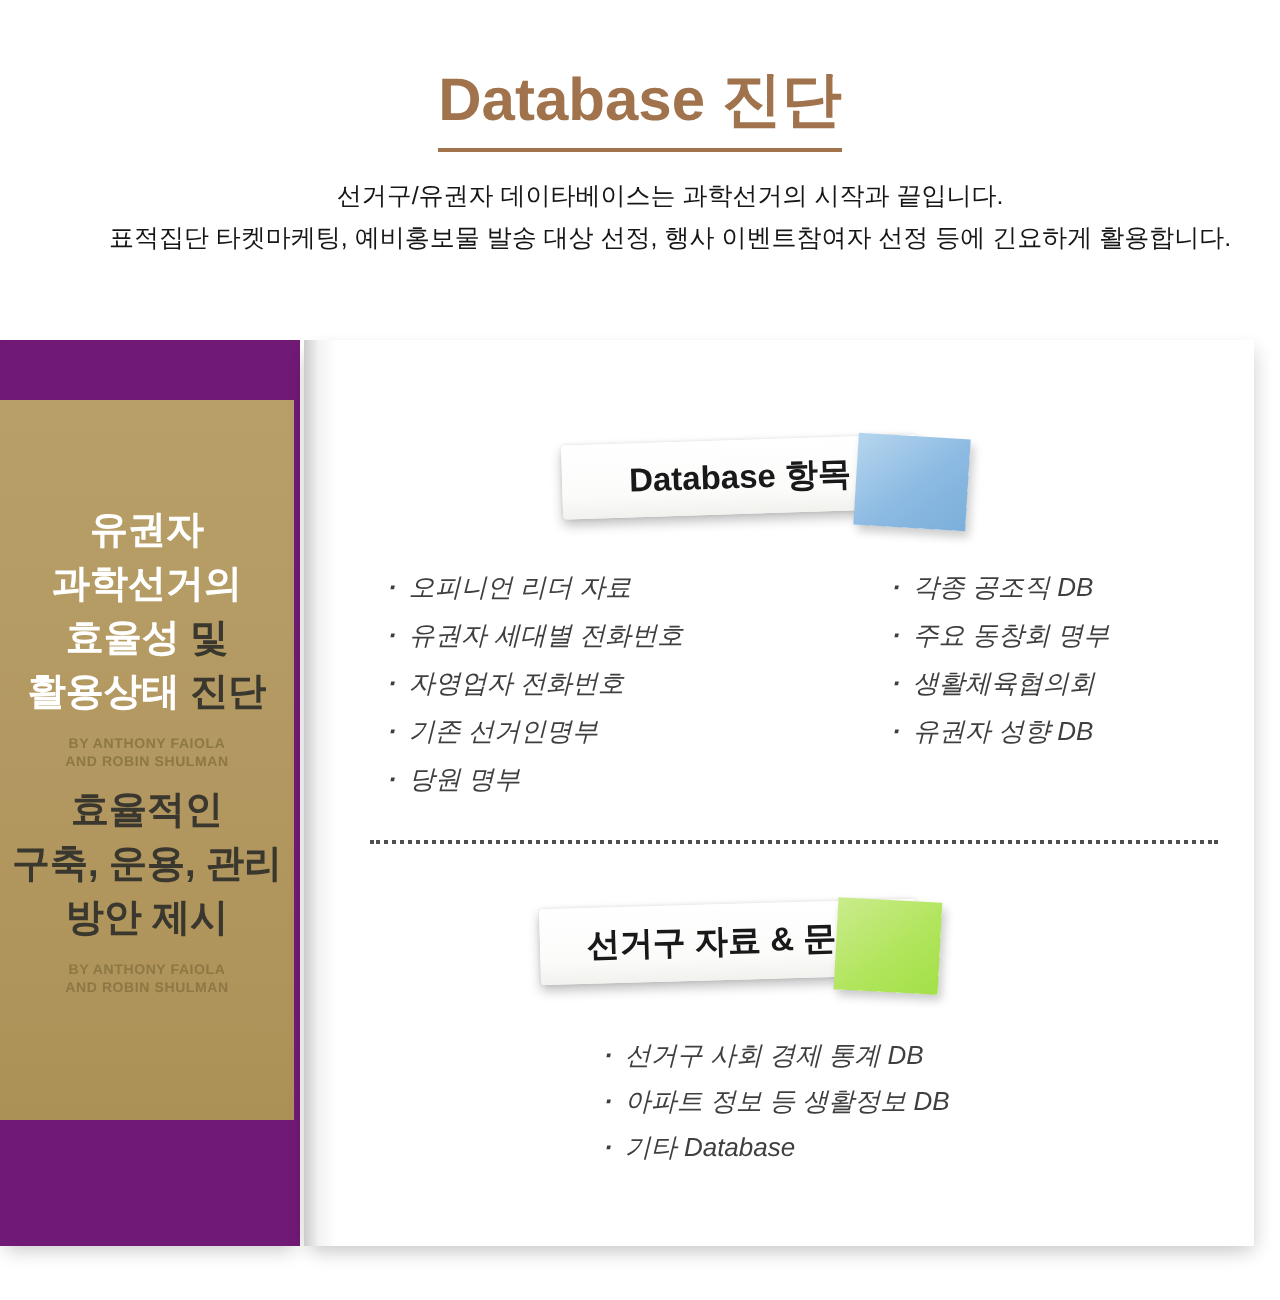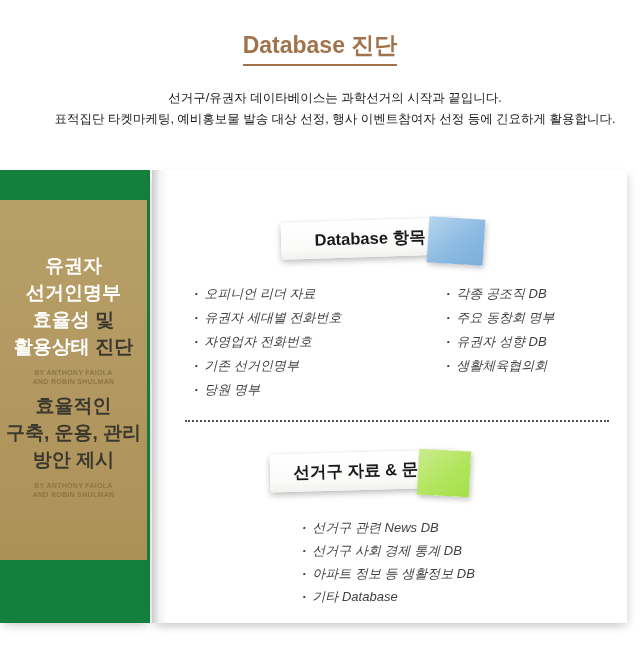--- a/index.html
+++ b/index.html
@@ -7,33 +7,33 @@
   .canvas {
     position:relative; width:640px; height:650px; overflow:hidden;
     background:#ffffff;
     font-family:"Liberation Sans", sans-serif;
   }
 
   
   .title-wrap { position:absolute; top:30px; left:0; width:640px; text-align:center; }
   .page-title {
     display:inline-block;
-    font-size:23px; font-weight:bold; color:#a0734c;
+    font-size:30px; font-weight:bold; color:#a0734c;
     border-bottom:2px solid #a0734c; padding-bottom:3px;
     letter-spacing:0px;
   }
   .desc { position:absolute; top:88px; left:15px; width:640px; text-align:center;
           font-size:12.5px; line-height:21px; color:#161616; }
 
   
   .book { position:absolute; top:170px; left:0; width:640px; height:453px; }
 
   .left-page {
     position:absolute; left:0; top:0; width:150px; height:453px;
-    background:#15803d;
+    background:#701a75;
     box-shadow:0 5px 9px -3px rgba(0,0,0,0.22);
   }
   .tan-block {
     position:absolute; left:0; top:30px; width:147px; height:360px;
     background:linear-gradient(to bottom, #b89f68 0%, #b29760 55%, #ac9157 100%);
     text-align:center;
     padding-top:52px;
   }
   .tan-title { font-size:19px; font-weight:bold; line-height:27px; color:#ffffff; }
   .tan-dark  { color:#3a382e; }
@@ -106,21 +106,21 @@
     <div>표적집단 타켓마케팅, 예비홍보물 발송 대상 선정, 행사 이벤트참여자 선정 등에 긴요하게 활용합니다.</div>
   </div>
 
   <div class="book">
 
     <div class="left-page">
       <div class="tan-block">
 
         <div class="tan-title">
           <div>유권자</div>
-          <div>선거인명부</div>
+          <div>과학선거의</div>
           <div><span>효율성</span> <span class="tan-dark">및</span></div>
           <div><span>활용상태</span> <span class="tan-dark">진단</span></div>
         </div>
 
         <div class="byline">
           <div>BY ANTHONY FAIOLA</div>
           <div>AND ROBIN SHULMAN</div>
         </div>
 
         <div class="tan-title second">
@@ -149,33 +149,32 @@
         <li><span class="b">·</span><span>오피니언 리더 자료</span></li>
         <li><span class="b">·</span><span>유권자 세대별 전화번호</span></li>
         <li><span class="b">·</span><span>자영업자 전화번호</span></li>
         <li><span class="b">·</span><span>기존 선거인명부</span></li>
         <li><span class="b">·</span><span>당원 명부</span></li>
       </ul>
 
       <ul class="db-list col-right">
         <li><span class="b">·</span><span>각종 공조직 DB</span></li>
         <li><span class="b">·</span><span>주요 동창회 명부</span></li>
+        <li><span class="b">·</span><span>생활체육협의회</span></li>
         <li><span class="b">·</span><span>유권자 성향 DB</span></li>
-        <li><span class="b">·</span><span>생활체육협의회</span></li>
       </ul>
 
       <div class="dotted-divider"></div>
 
       <div class="tab-strip tab2">
         <span>선거구 자료 &amp; 문서</span>
       </div>
       <div class="sticky green"></div>
 
       <ul class="db-list list-bottom">
-        <li><span class="b">·</span><span>선거구 관련 News DB</span></li>
         <li><span class="b">·</span><span>선거구 사회 경제 통계  DB</span></li>
         <li><span class="b">·</span><span>아파트 정보 등 생활정보 DB</span></li>
         <li><span class="b">·</span><span>기타 Database</span></li>
       </ul>
 
     </div>
   </div>
 
 </div>
 

